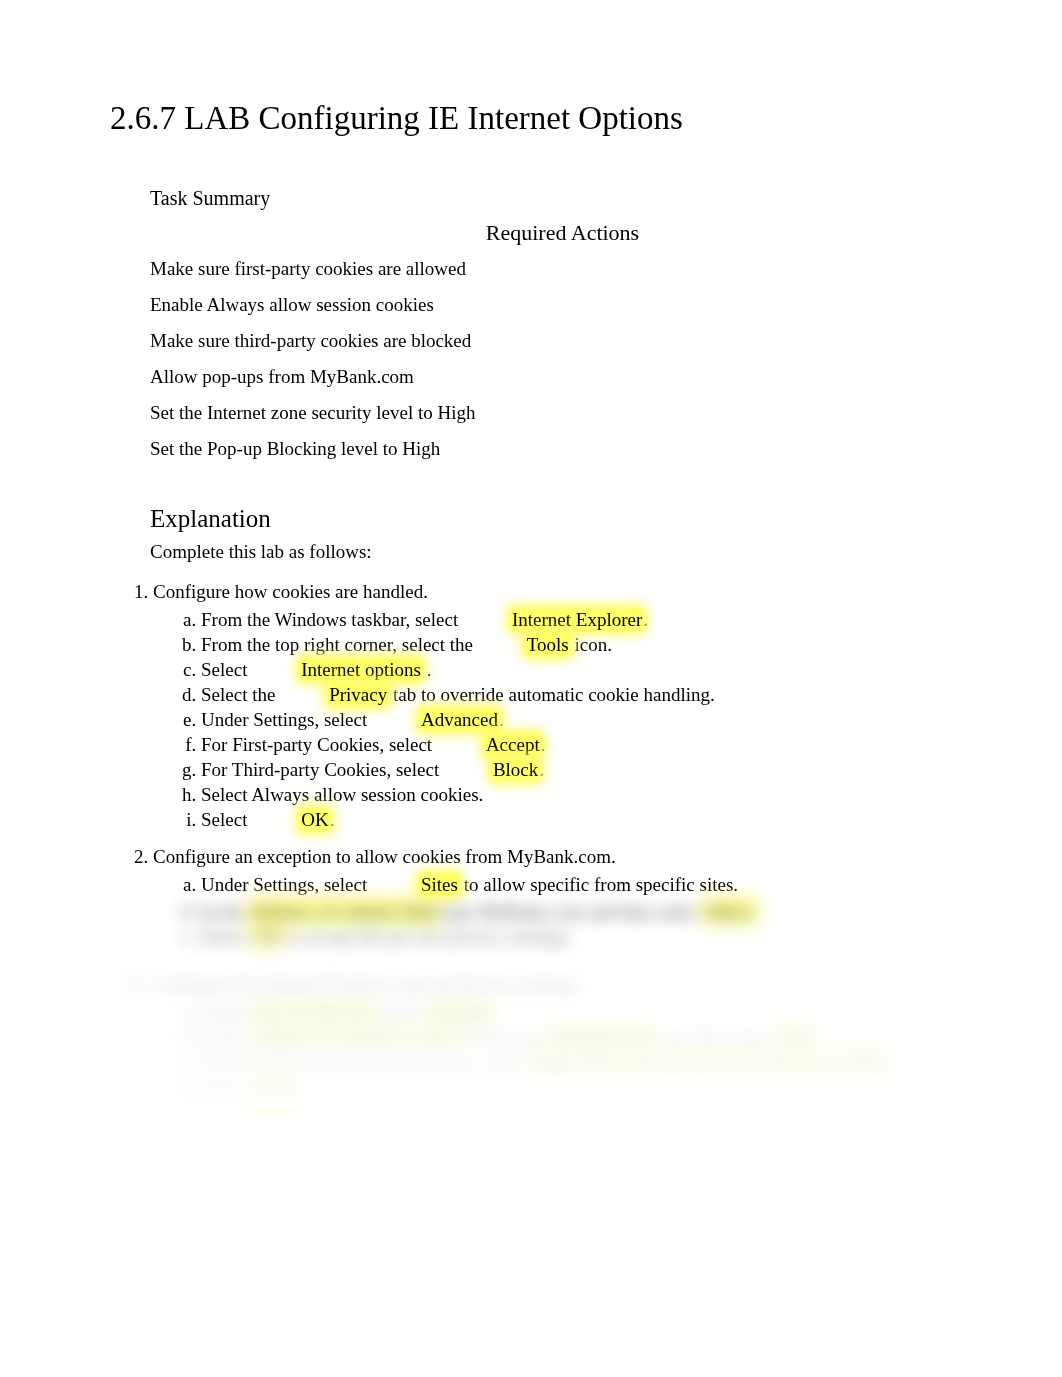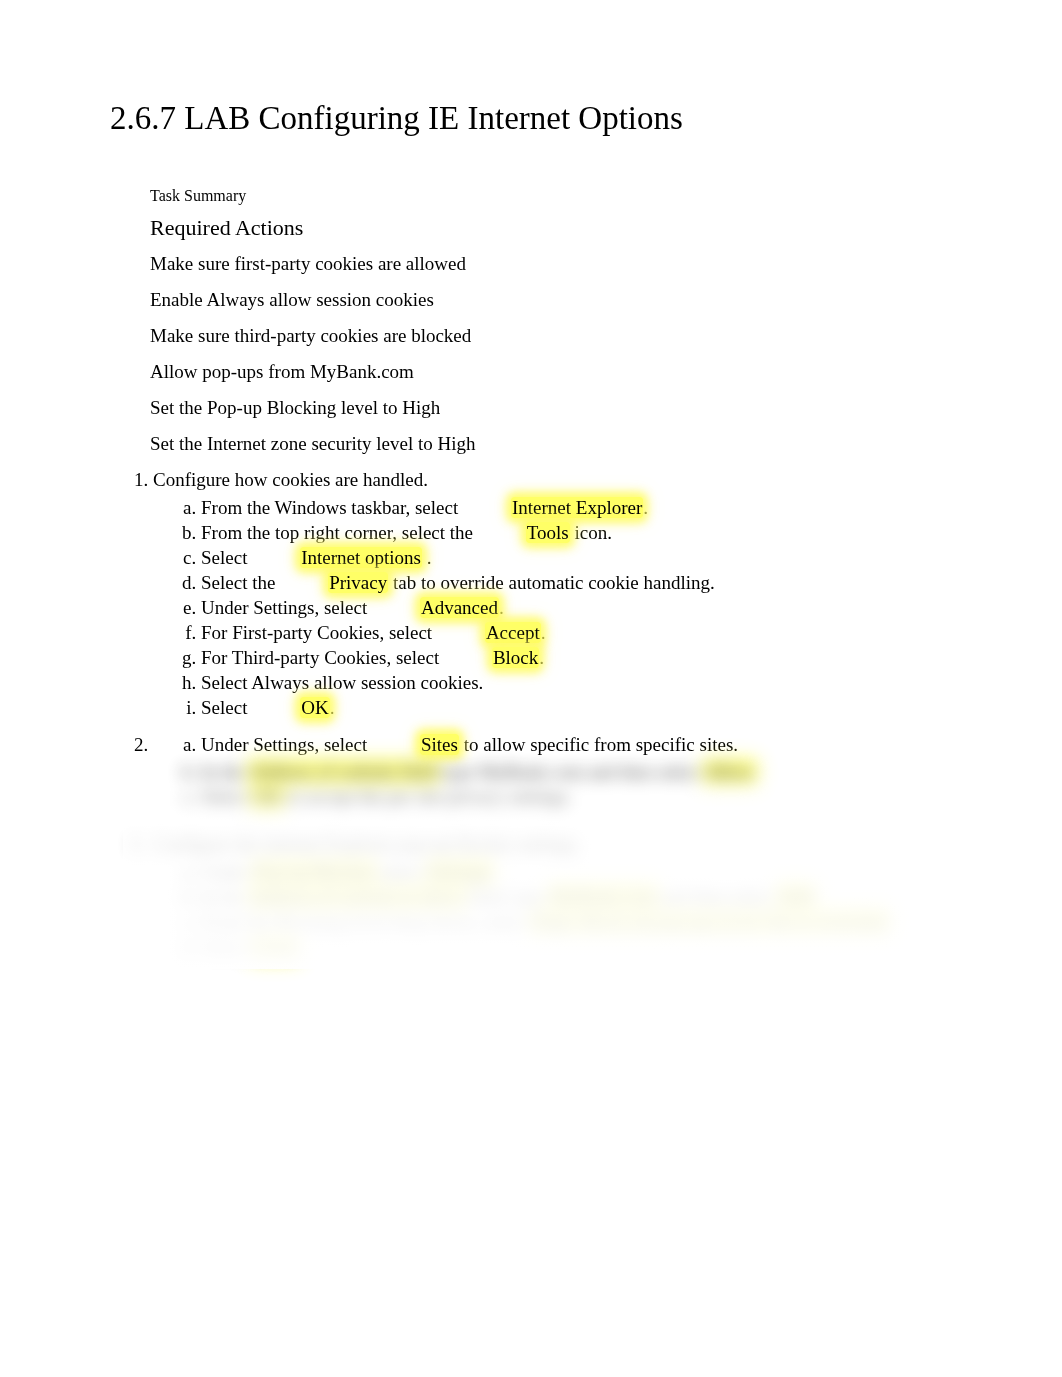--- a/index.html
+++ b/index.html
@@ -16,27 +16,28 @@
     .title {
       font-size: 33px;
       font-weight: normal;
       margin: 0 0 50px 0;
       font-family: Georgia, 'Times New Roman', serif;
     }
     .indent-1 {
       margin-left: 40px;
     }
     .task-summary {
-      font-size: 16px;
+      font-size: 20px;
       margin-bottom: 10px;
       margin-top: 23px;
     }
     .required-actions {
       font-size: 22px;
       margin-bottom: 12px;
+      text-align: center;
     }
     .action-item {
       font-size: 19px;
       margin-bottom: 14px;
     }
     .explanation-header {
       font-size: 25px;
       margin-top: 45px;
       margin-bottom: 8px;
     }
@@ -104,24 +105,28 @@
 <div class="page">
   <h1 class="title">2.6.7 LAB Configuring IE Internet Options</h1>
 
   <div class="indent-1">
     <div class="task-summary">Task Summary</div>
     <div class="required-actions">Required Actions</div>
     <div class="action-item">Make sure first-party cookies are allowed</div>
     <div class="action-item">Enable Always allow session cookies</div>
     <div class="action-item">Make sure third-party cookies are blocked</div>
     <div class="action-item">Allow pop-ups from MyBank.com</div>
+    <div class="action-item">Set the Internet zone security level to High</div>
     <div class="action-item">Set the Pop-up Blocking level to High</div>
-    <div class="action-item">Set the Internet zone security level to High</div>
   </div>
 
+  <div class="indent-1">
+    <div class="explanation-header">Explanation</div>
+    <div class="explanation-intro">Complete this lab as follows:</div>
+  </div>
 
   <ol class="ol-main">
     <li>
       <span>Configure how cookies are handled.</span>
       <ol class="ol-sub">
         <li>
           <span>From the Windows taskbar, select </span><span class="hl hl-glow">Internet Explorer</span><span>.</span>
         </li>
         <li>
           <span>From the top right corner, select the </span><span class="hl hl-glow">Tools</span><span> icon.</span>
@@ -144,20 +149,21 @@
         <li>
           <span>Select Always allow session cookies.</span>
         </li>
         <li>
           <span>Select </span><span class="hl hl-glow">OK</span><span>.</span>
         </li>
       </ol>
     </li>
 
     <li>
+      <span>Configure an exception to allow cookies from MyBank.com.</span>
       <ol class="ol-sub">
         <li>
           <span>Under Settings, select </span><span class="hl hl-glow">Sites</span><span> to allow specific from specific sites.</span>
         </li>
       </ol>
 
       <div class="blur-wrap">
         <div class="blurred-section shadow-text">
           <ol class="ol-sub" start="2">
             <li>

